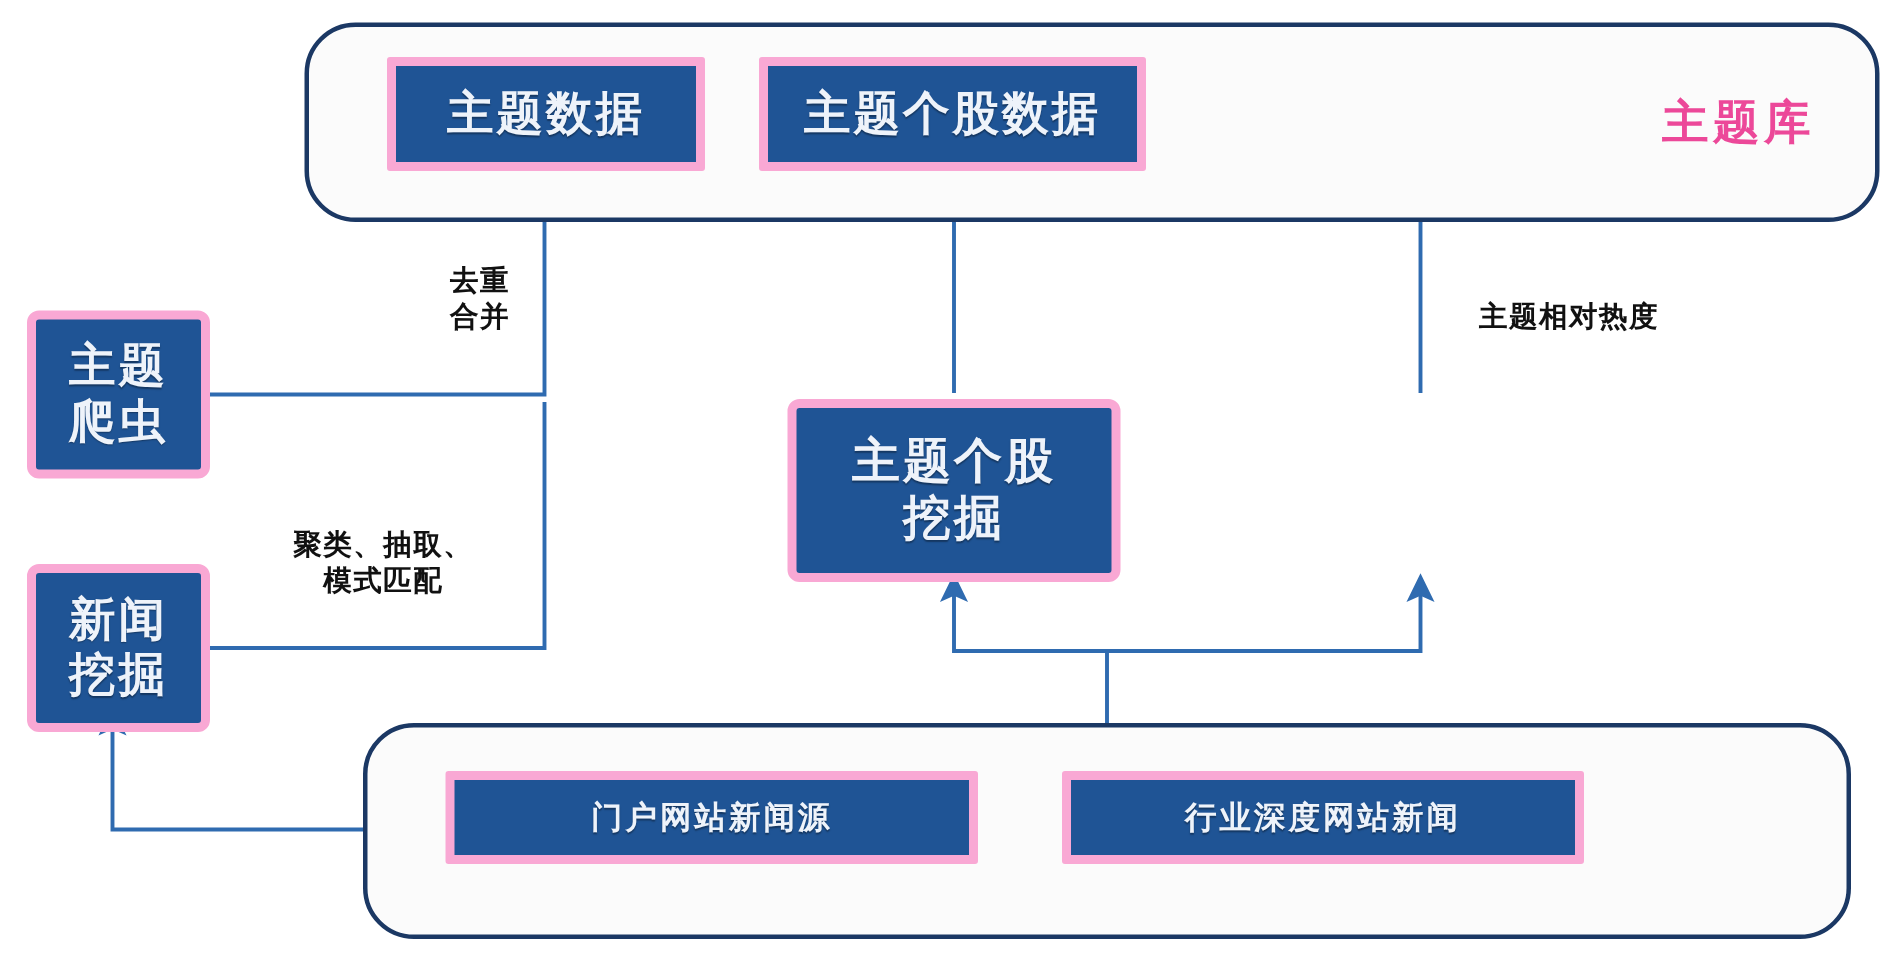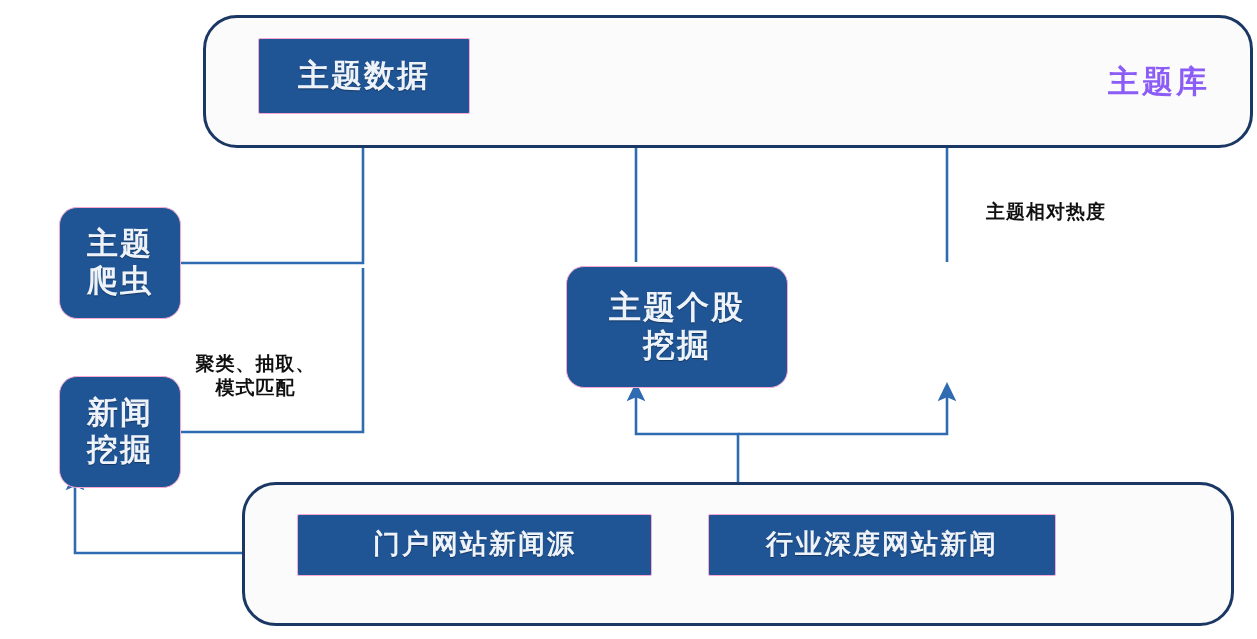--- a/index.html
+++ b/index.html
@@ -27,46 +27,46 @@
     box-sizing:border-box;
     background:#fbfbfb;
     border:3px solid #1b3864;
     border-radius:34px;
   }
   
   .node{
     position:absolute;
     box-sizing:border-box;
     background:#1f5495;
-    border:1px solid #f9a8d4;
+    border:6px solid #f9a8d4;
     color:#eef3fa;
     display:flex;
     align-items:center;
     justify-content:center;
     text-align:center;
     letter-spacing:2px;
     line-height:1.18;
     font-weight:700;
     text-shadow:0 1px 1px rgba(0,0,0,.35);
   }
   .node.sq{border-radius:2px;}
-  .node.rnd{border-radius:18px;margin-left:41px;}
+  .node.rnd{border-radius:8px;}
   
   .topbox{height:76px;font-size:31px;}
   
   .leftbox{width:122px;height:112px;font-size:31px;}
   
   .midbox{width:222px;height:122px;font-size:32px;}
   
-  .srcbox{height:62px;font-size:27px;}
+  .srcbox{height:62px;font-size:21px;}
   
   .libcap{
     position:absolute;
     font-size:31px;
-    color:#8b5cf6;
+    color:#ec4899;
     font-weight:700;
     letter-spacing:3px;
     white-space:nowrap;
     text-align:center;
   }
   
   .elabel{
     position:absolute;
     font-size:19px;
     color:#111111;
@@ -105,20 +105,21 @@
       <path d="M738,434 L947,434 L947,392" marker-end="url(#ah)"></path>
 
       <path d="M242,553 L75,553 L75,481" marker-end="url(#ah)"></path>
     </g>
   </svg>
 
   <div class="lib" style="left:203px; top:15px; width:1050px; height:133px;"></div>
 
   <div class="node sq topbox" style="left:258px; top:38px; width:212px;">主题数据</div>
 
+  <div class="node sq topbox" style="left:506px; top:38px; width:258px;">主题个股数据</div>
 
 
   <div class="libcap" style="left:1108px; top:61px;">主题库</div>
 
   <div class="node rnd leftbox" style="left:18px; top:207px; white-space:pre-line;">主题
 爬虫</div>
 
   <div class="node rnd leftbox" style="left:18px; top:376px; white-space:pre-line;">新闻
 挖掘</div>
 
@@ -126,20 +127,22 @@
 挖掘</div>
 
 
   <div class="lib" style="left:242px; top:482px; width:992px; height:144px;"></div>
 
   <div class="node sq srcbox" style="left:297px; top:514px; width:355px;">门户网站新闻源</div>
 
   <div class="node sq srcbox" style="left:708px; top:514px; width:348px;">行业深度网站新闻</div>
 
 
+  <div class="elabel" style="left:285px; top:176px; width:70px;">去重
+合并</div>
 
   <div class="elabel" style="left:168px; top:352px; width:175px;">聚类、抽取、
 模式匹配</div>
 
 
   <div class="elabel" style="left:966px; top:200px; width:160px;">主题相对热度</div>
 
 </div>
 
 </body></html>

